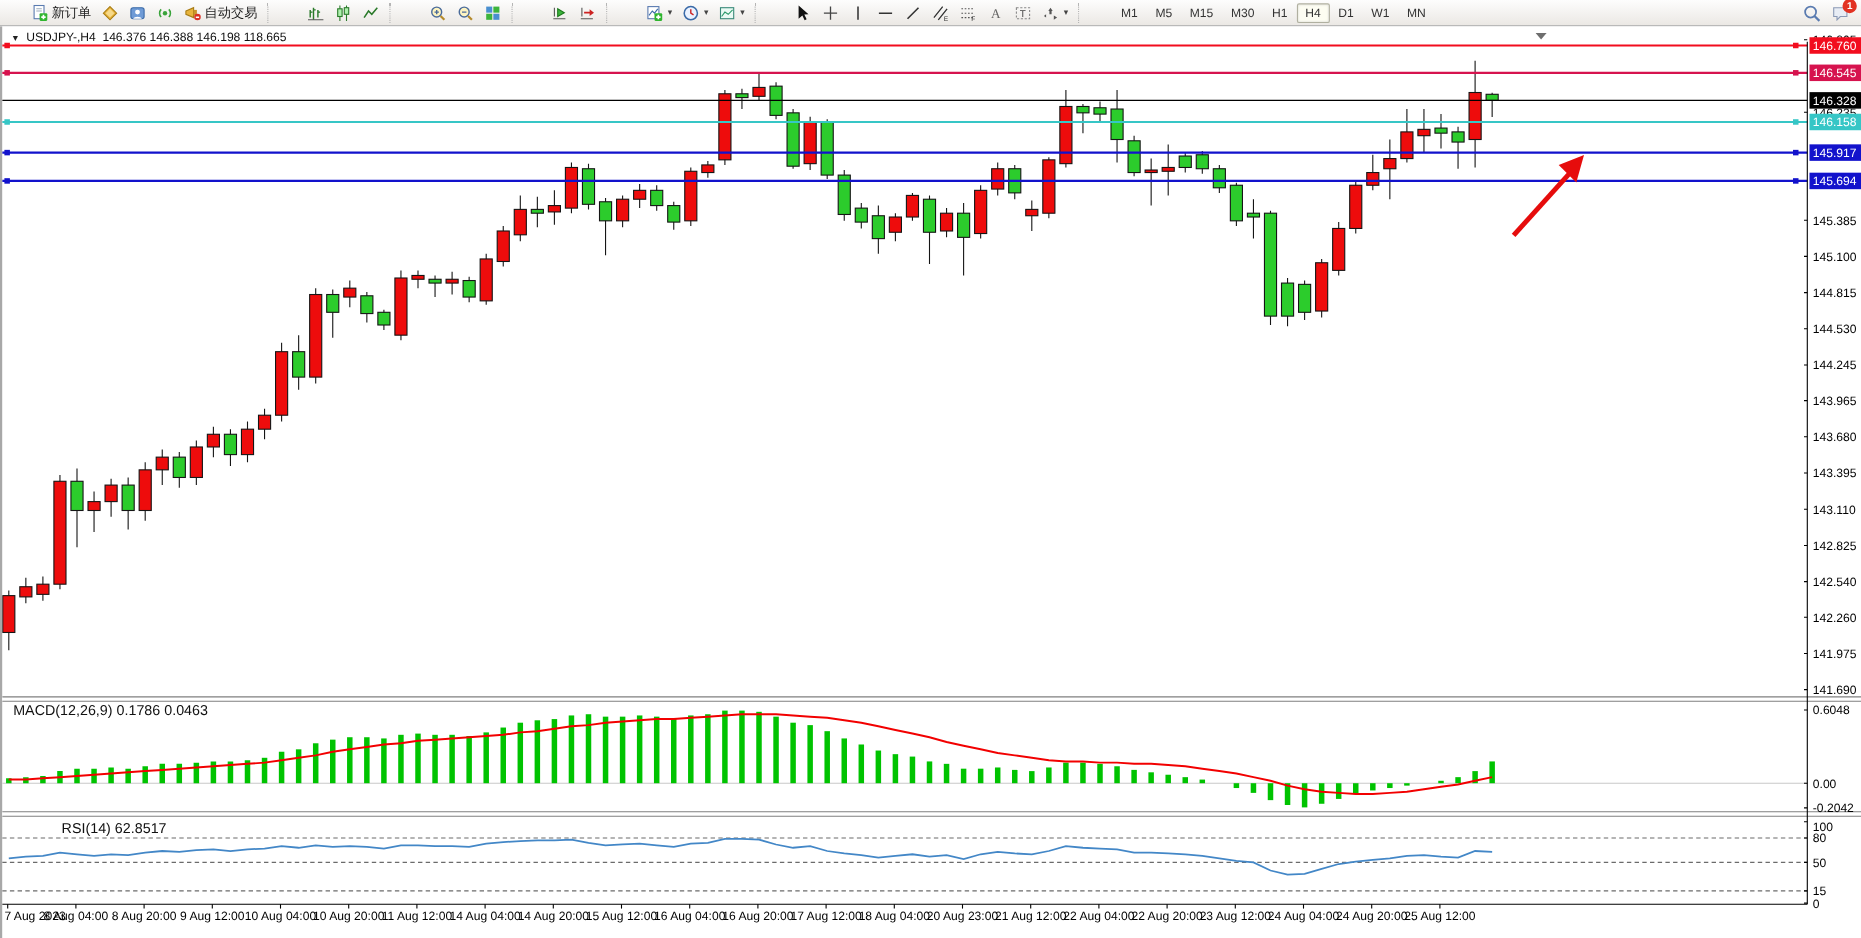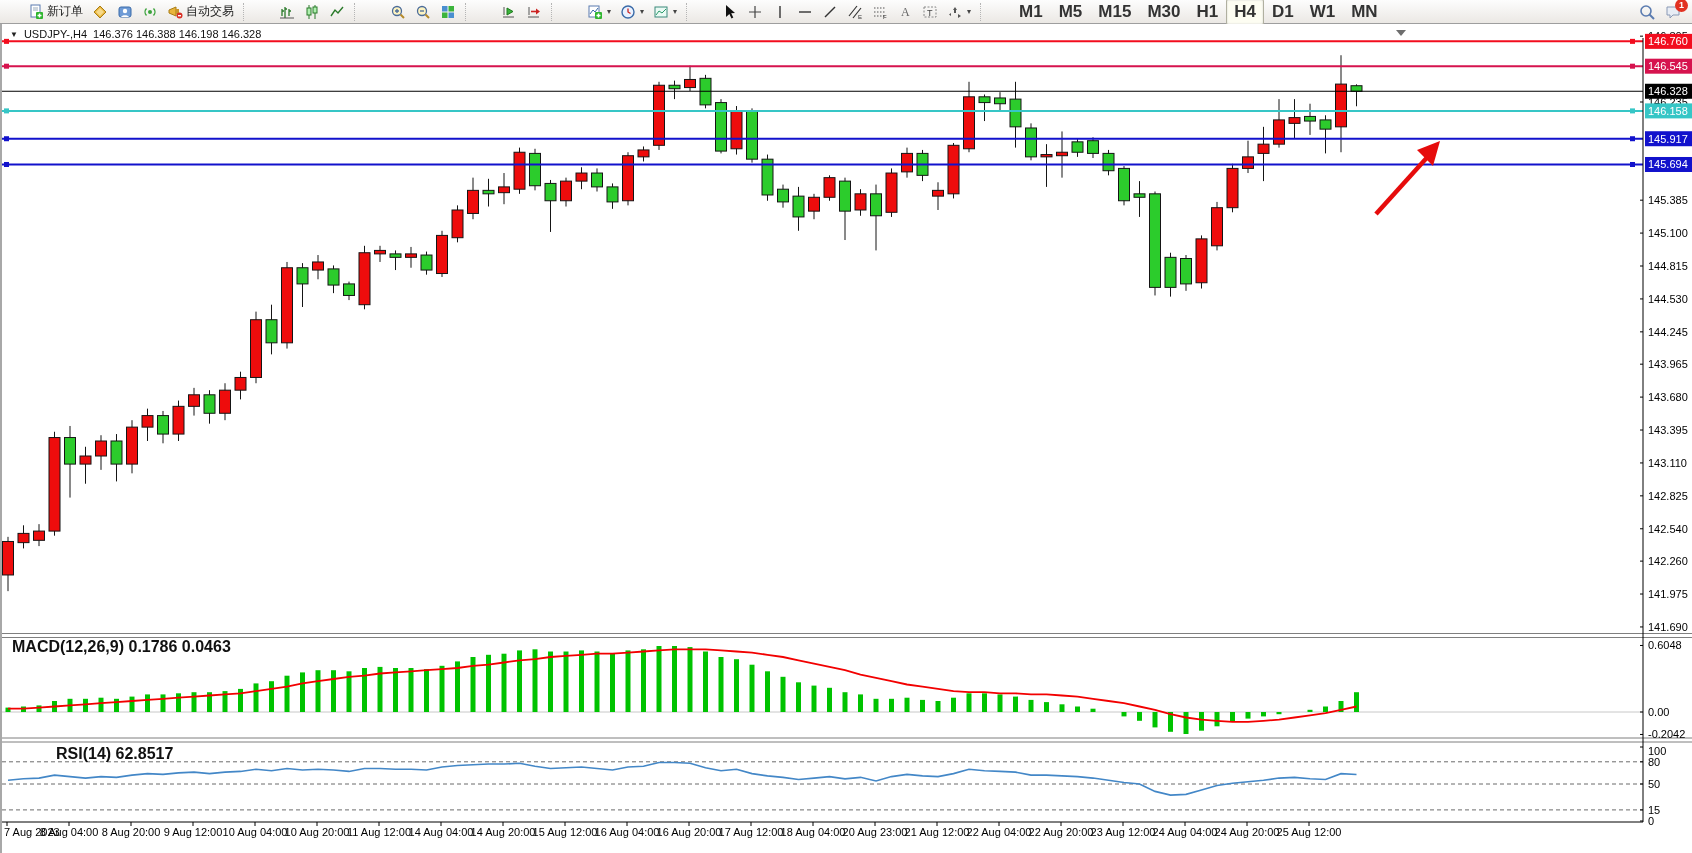--- a/index.html
+++ b/index.html
@@ -5,32 +5,32 @@
   html,body{margin:0;padding:0;background:#fff;font-family:"Liberation Sans",sans-serif;}
   #app{position:relative;width:1692px;height:853px;overflow:hidden;background:#fff;}
   
   #toolbar{position:absolute;left:0;top:0;width:1692px;height:24px;
     background:linear-gradient(#fdfdfd,#ebe8e4);border-bottom:1px solid #9e9e9e;
     display:flex;align-items:center;font-size:12px;color:#222;box-sizing:border-box;}
   .tgroup{display:flex;align-items:center;height:36px;padding:12px 3px;margin-left:20px;}
   .tsep{width:5px;height:18px;border-left:1px dotted #b5b5b5;margin:0 2px;}
   .tbtn{display:flex;align-items:center;gap:3px;padding:1px 4px;border-radius:2px;cursor:default;white-space:nowrap;}
   .ticon{width:17px;height:17px;display:inline-flex;align-items:center;justify-content:center;font-size:13px;line-height:17px;}
-  .tf{padding:2px 7px;font-size:17px;font-weight:bold;color:#333;border:1px solid transparent;border-radius:2px;}
+  .tf{padding:2px 7px;font-size:11px;font-weight:normal;color:#333;border:1px solid transparent;border-radius:2px;}
   .tf.active{background:#fdfdf2;border:1px solid #b0b0a0;box-shadow:inset 0 0 2px #ccc;}
   .caret{font-size:8px;color:#444;margin-left:1px;}
   #tb-right{margin-left:auto;display:flex;align-items:center;padding-right:10px;gap:10px;}
   .badge{position:absolute;top:-4px;right:-6px;background:#e23222;color:#fff;border-radius:50%;
     width:13px;height:13px;font-size:9px;line-height:13px;text-align:center;font-weight:bold;}
   
   #chartwin{position:absolute;left:0;top:24px;width:1692px;height:829px;background:#fff;border-left:2px solid #a8a8a8;box-sizing:border-box;}
   #titlebar{position:absolute;left:8px;top:3px;height:14px;font-size:11px;color:#111;display:flex;align-items:center;gap:6px;z-index:5;}
   #titlebar .tri{font-size:8px;color:#222;}
   #chart{position:absolute;left:0;top:0;}
-  .panel-label{position:absolute;font-size:16px;color:#111;z-index:4;font-weight:bold;}
+  .panel-label{position:absolute;font-size:13px;color:#111;z-index:4;}
 </style>
 </head>
 <body>
 
 <div id="app">
 
   <div id="toolbar">
     <div class="tgroup">
       <div class="tbtn">
         <span class="ticon">
@@ -297,21 +297,21 @@
           </svg>
         <span class="badge">1</span>
       </span>
     </div>
   </div>
 
   <div id="chartwin">
     <div id="titlebar">
       <span class="tri">▼</span>
       <span>USDJPY-,H4</span>
-      <span>146.376 146.388 146.198 146.328</span>
+      <span>146.376 146.388 146.198 118.665</span>
     </div>
 
     <svg id="chart" width="1692" height="816">
         <rect x="0" y="609.5" width="1692" height="4" fill="#fff" stroke="none"></rect>
         <line x1="0" y1="609.5" x2="1692" y2="609.5" stroke="#7f7f7f"></line>
         <line x1="0" y1="613.5" x2="1692" y2="613.5" stroke="#7f7f7f"></line>
         <rect x="0" y="714" width="1692" height="4" fill="#fff" stroke="none"></rect>
         <line x1="0" y1="714" x2="1692" y2="714" stroke="#7f7f7f"></line>
         <line x1="0" y1="718" x2="1692" y2="718" stroke="#7f7f7f"></line>
         <line x1="6" y1="512.8575000000017" x2="6" y2="567.1425000000015" stroke="#151515" stroke-width="1"></line>

